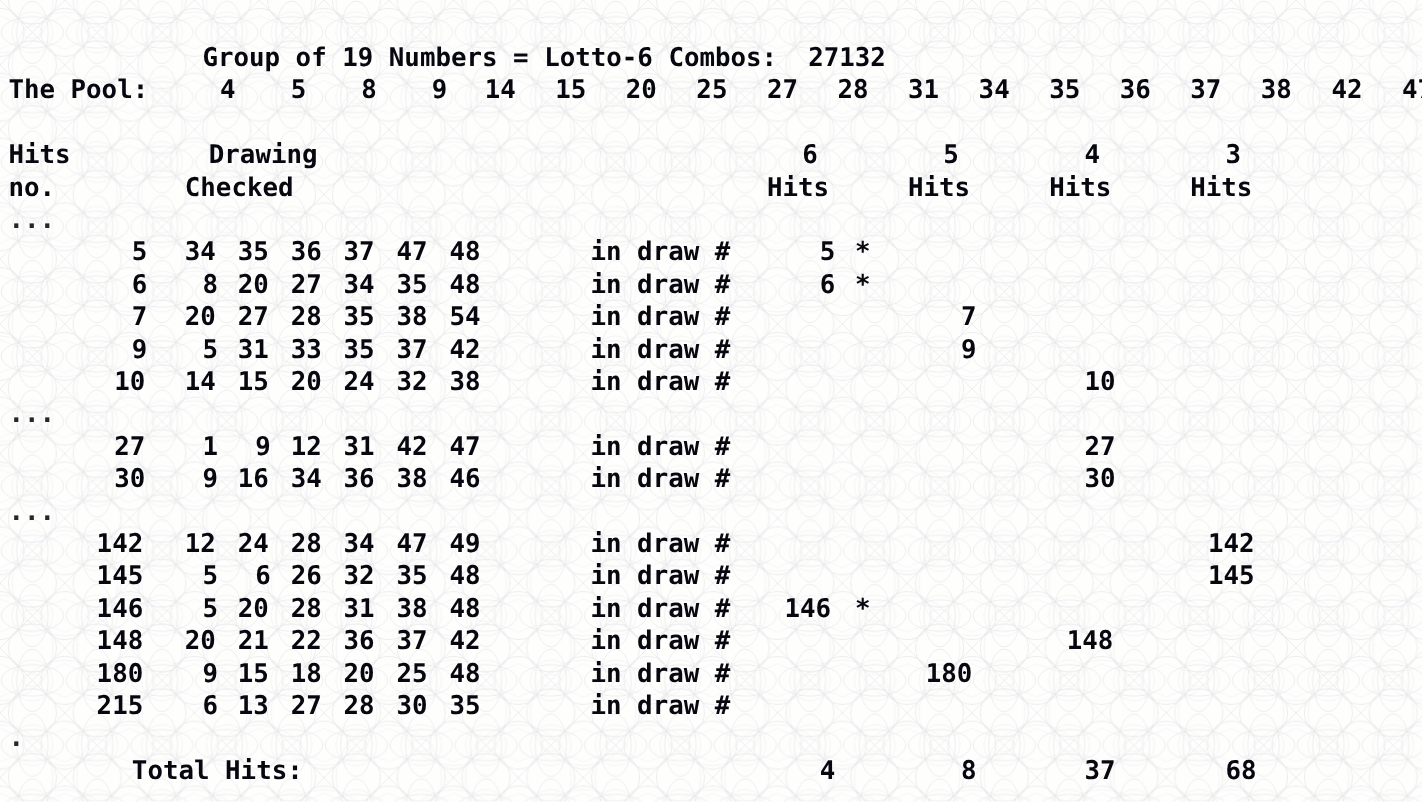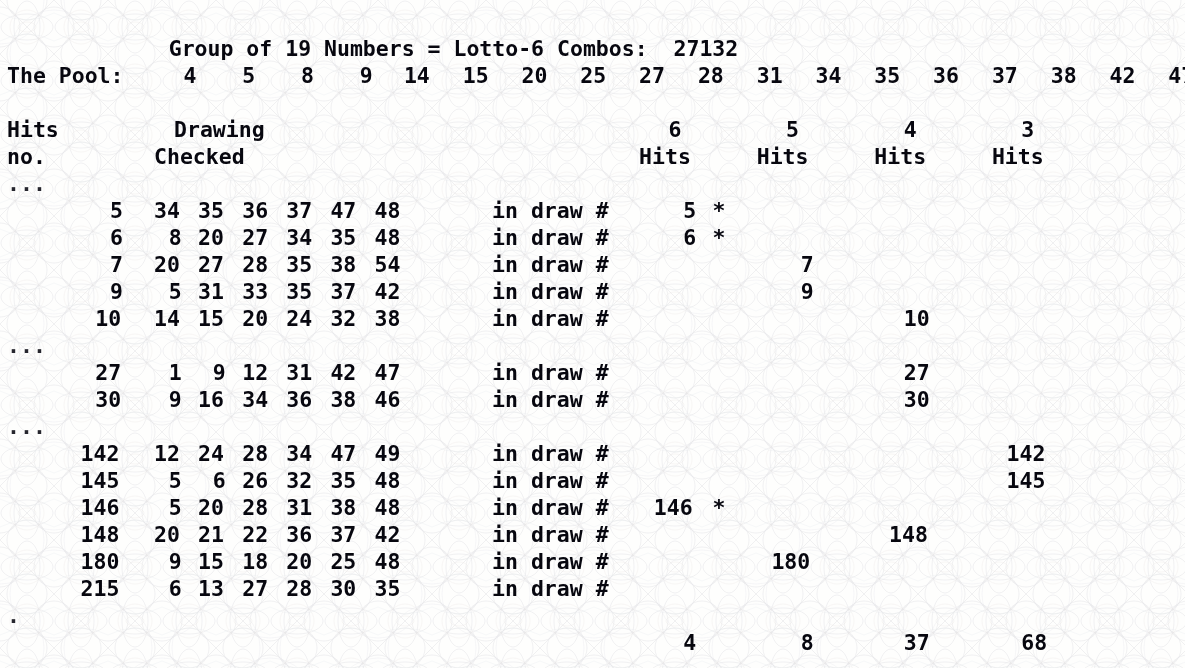--- a/index.html
+++ b/index.html
@@ -238,17 +238,18 @@
     <div class="cell" style="left: 771.4px; top: 548px;">180</div>
     <div class="cell" style="left: 80.5px; top: 575px;">215</div>
     <div class="cell" style="left: 168.7px; top: 575px;">6</div>
     <div class="cell" style="left: 198.1px; top: 575px;">13</div>
     <div class="cell" style="left: 242.2px; top: 575px;">27</div>
     <div class="cell" style="left: 286.3px; top: 575px;">28</div>
     <div class="cell" style="left: 330.4px; top: 575px;">30</div>
     <div class="cell" style="left: 374.5px; top: 575px;">35</div>
     <div class="cell" style="left: 492.1px; top: 575px;">in draw #</div>
     <div class="cell dim" style="left: 7px; top: 602px;">.</div>
+    <div class="cell" style="left: 109.9px; top: 629px;">Total Hits:</div>
     <div class="cell" style="left: 683.2px; top: 629px;">4</div>
     <div class="cell" style="left: 800.8px; top: 629px;">8</div>
     <div class="cell" style="left: 903.7px; top: 629px;">37</div>
     <div class="cell" style="left: 1021.3px; top: 629px;">68</div>
   </div>
 
 </body></html>

